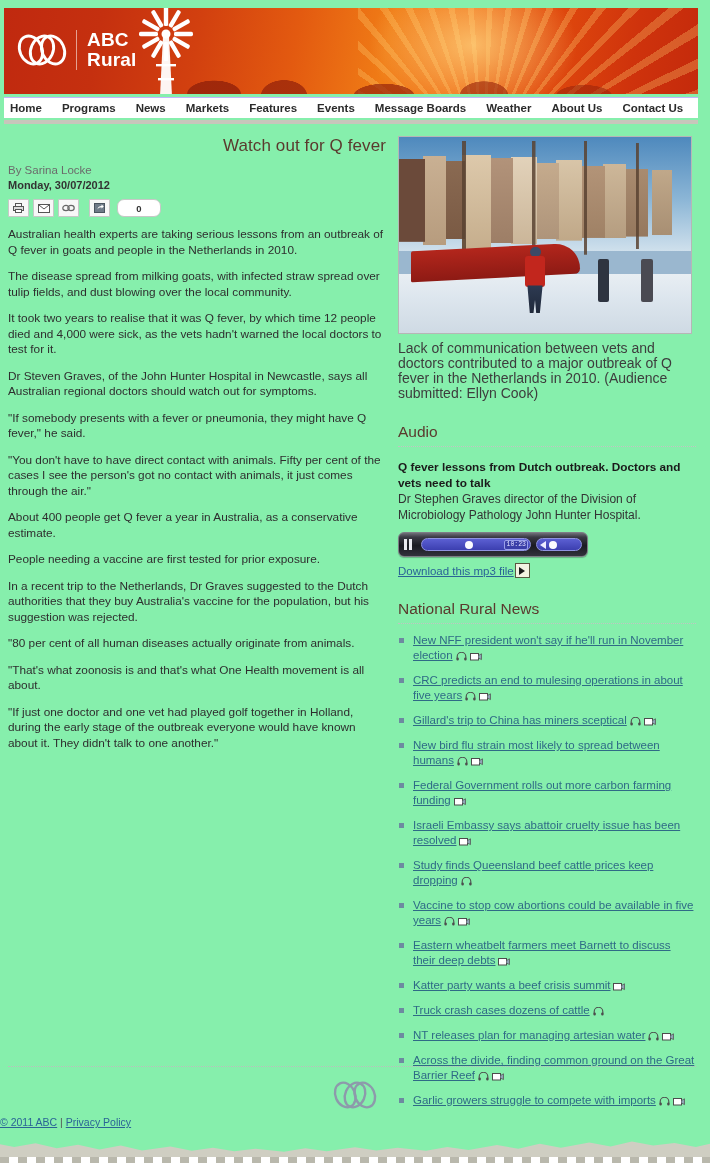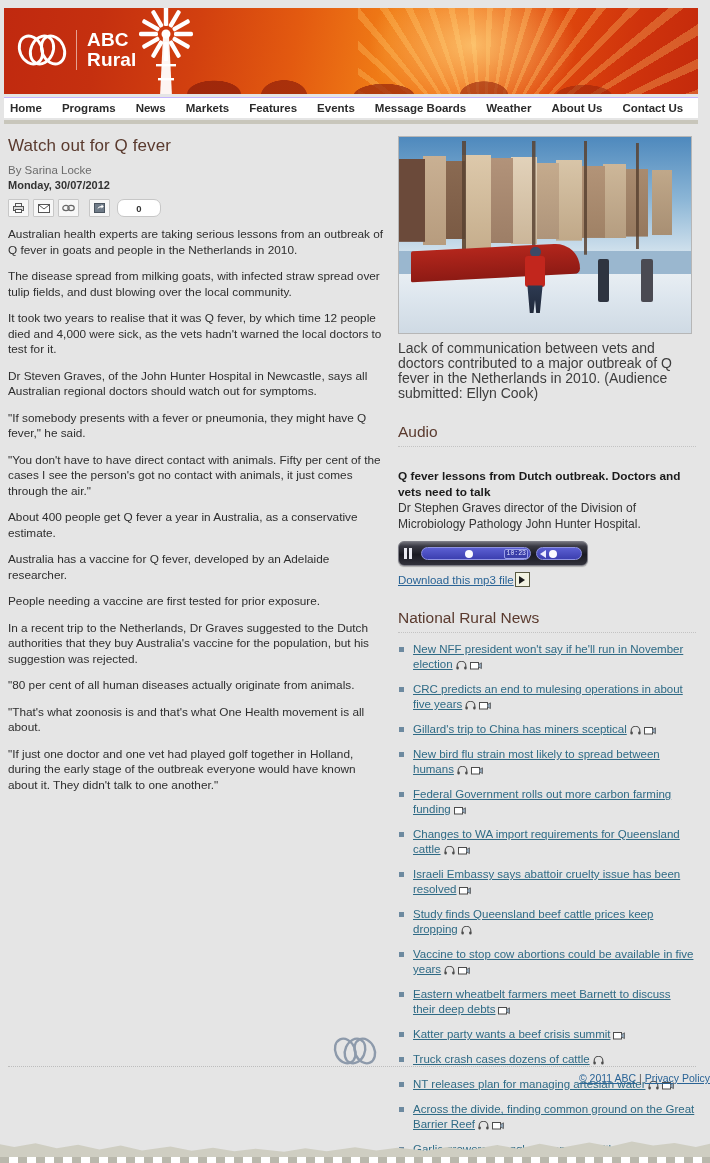--- a/index.html
+++ b/index.html
@@ -13,21 +13,21 @@
     font-family: "Liberation Sans", sans-serif;
     font-size: 12px;
     color: #333333;
     overflow: hidden;
     position: relative;
   }
   #page {
     width: 710px;
     height: 1163px;
     position: relative;
-    background: #e5e5e5;
+    background: #86efac;
   }
 
   
   .banner {
     position: absolute;
     left: 4px;
     top: 8px;
     width: 694px;
     height: 86px;
     overflow: hidden;
@@ -146,20 +146,21 @@
     top: 136px;
     width: 298px;
   }
 
   h1.headline {
     margin: 0 0 8px 0;
     font-size: 17px;
     font-weight: normal;
     color: #5a3a2e;
     letter-spacing: .1px;
+    text-align: right;
   }
   .byline {
     font-size: 11.5px;
     color: #6b6b6b;
     margin-bottom: 3px;
   }
   .pubdate {
     font-size: 11px;
     font-weight: bold;
     color: #333333;
@@ -283,21 +284,21 @@
 
   h2.sec {
     margin: 22px 0 0 0;
     font-size: 15.5px;
     font-weight: normal;
     color: #5a3a2e;
     padding-bottom: 5px;
     border-bottom: 1px dotted #c3c3c3;
   }
   .audio-title {
-    margin-top: 22px;
+    margin-top: 13px;
     font-size: 11.8px;
     font-weight: bold;
     line-height: 15.5px;
     color: #1a1a1a;
   }
   .audio-desc {
     margin-top: 1px;
     font-size: 12px;
     line-height: 15.5px;
     color: #333333;
@@ -405,23 +406,23 @@
 
   
   .footer-rule {
     position: absolute;
     left: 8px; top: 1066px;
     width: 688px; height: 0;
     border-top: 1px dotted #bdbdbd;
   }
   .footer {
     position: absolute;
-    left: 0; top: 1036px;
+    left: 0; top: 1080px;
     width: 710px;
-    text-align: right;
+    text-align: left;
   }
   .footer .swirl { margin: 0 auto; display: block; }
   .footer .legal {
     margin-top: 6px;
     font-size: 10.5px;
     color: #2a6496;
   }
   .footer .legal a { color: #2a6496; text-decoration: underline; }
   .footer .legal .sep { color: #555; text-decoration: none; }
 
@@ -546,21 +547,20 @@
       <div class="countbox">0</div>
     </div>
 
     <p class="body">Australian health experts are taking serious lessons from an outbreak of Q fever in goats and people in the Netherlands in 2010.</p>
     <p class="body">The disease spread from milking goats, with infected straw spread over tulip fields, and dust blowing over the local community.</p>
     <p class="body">It took two years to realise that it was Q fever, by which time 12 people died and 4,000 were sick, as the vets hadn't warned the local doctors to test for it.</p>
     <p class="body">Dr Steven Graves, of the John Hunter Hospital in Newcastle, says all Australian regional doctors should watch out for symptoms.</p>
     <p class="body">"If somebody presents with a fever or pneumonia, they might have Q fever," he said.</p>
     <p class="body">"You don't have to have direct contact with animals. Fifty per cent of the cases I see the person's got no contact with animals, it just comes through the air."</p>
     <p class="body">About 400 people get Q fever a year in Australia, as a conservative estimate.</p>
-    <p class="body">Australia has a vaccine for Q fever, developed by an Adelaide researcher.</p>
     <p class="body">People needing a vaccine are first tested for prior exposure.</p>
     <p class="body">In a recent trip to the Netherlands, Dr Graves suggested to the Dutch authorities that they buy Australia's vaccine for the population, but his suggestion was rejected.</p>
     <p class="body">"80 per cent of all human diseases actually originate from animals.</p>
     <p class="body">"That's what zoonosis is and that's what One Health movement is all about.</p>
     <p class="body">"If just one doctor and one vet had played golf together in Holland, during the early stage of the outbreak everyone would have known about it. They didn't talk to one another."</p>
   </div>
 
   <div class="col-right">
 
     <div class="figure">
@@ -635,28 +635,20 @@
             </svg></span></li>
       <li><a href="#">New bird flu strain most likely to spread between humans</a><span class="ic"><svg width="11" height="9" viewBox="0 0 11 9">
               <path d="M1.2 6.2V4.6a4.3 4.3 0 018.6 0v1.6" fill="none" stroke="#4c4c4c" stroke-width="1.1"></path>
               <rect x="0.4" y="5.4" width="2.4" height="3.2" rx="1.1" fill="#4c4c4c"></rect>
               <rect x="8.2" y="5.4" width="2.4" height="3.2" rx="1.1" fill="#4c4c4c"></rect>
             </svg></span><span class="ic"><svg width="12" height="9" viewBox="0 0 12 9">
               <rect x="0.5" y="1.5" width="8" height="6.5" fill="#fff" stroke="#4c4c4c"></rect>
               <path d="M8.5 3.5 L11.5 1.8 L11.5 7.6 L8.5 6" fill="#8fa3b5" stroke="#4c4c4c" stroke-width=".7"></path>
             </svg></span></li>
       <li><a href="#">Federal Government rolls out more carbon farming funding</a><span class="ic"><svg width="12" height="9" viewBox="0 0 12 9">
-              <rect x="0.5" y="1.5" width="8" height="6.5" fill="#fff" stroke="#4c4c4c"></rect>
-              <path d="M8.5 3.5 L11.5 1.8 L11.5 7.6 L8.5 6" fill="#8fa3b5" stroke="#4c4c4c" stroke-width=".7"></path>
-            </svg></span></li>
-      <li><a href="#">Changes to WA import requirements for Queensland cattle</a><span class="ic"><svg width="11" height="9" viewBox="0 0 11 9">
-              <path d="M1.2 6.2V4.6a4.3 4.3 0 018.6 0v1.6" fill="none" stroke="#4c4c4c" stroke-width="1.1"></path>
-              <rect x="0.4" y="5.4" width="2.4" height="3.2" rx="1.1" fill="#4c4c4c"></rect>
-              <rect x="8.2" y="5.4" width="2.4" height="3.2" rx="1.1" fill="#4c4c4c"></rect>
-            </svg></span><span class="ic"><svg width="12" height="9" viewBox="0 0 12 9">
               <rect x="0.5" y="1.5" width="8" height="6.5" fill="#fff" stroke="#4c4c4c"></rect>
               <path d="M8.5 3.5 L11.5 1.8 L11.5 7.6 L8.5 6" fill="#8fa3b5" stroke="#4c4c4c" stroke-width=".7"></path>
             </svg></span></li>
       <li><a href="#">Israeli Embassy says abattoir cruelty issue has been resolved</a><span class="ic"><svg width="12" height="9" viewBox="0 0 12 9">
               <rect x="0.5" y="1.5" width="8" height="6.5" fill="#fff" stroke="#4c4c4c"></rect>
               <path d="M8.5 3.5 L11.5 1.8 L11.5 7.6 L8.5 6" fill="#8fa3b5" stroke="#4c4c4c" stroke-width=".7"></path>
             </svg></span></li>
       <li><a href="#">Study finds Queensland beef cattle prices keep dropping</a><span class="ic"><svg width="11" height="9" viewBox="0 0 11 9">
               <path d="M1.2 6.2V4.6a4.3 4.3 0 018.6 0v1.6" fill="none" stroke="#4c4c4c" stroke-width="1.1"></path>
               <rect x="0.4" y="5.4" width="2.4" height="3.2" rx="1.1" fill="#4c4c4c"></rect>

